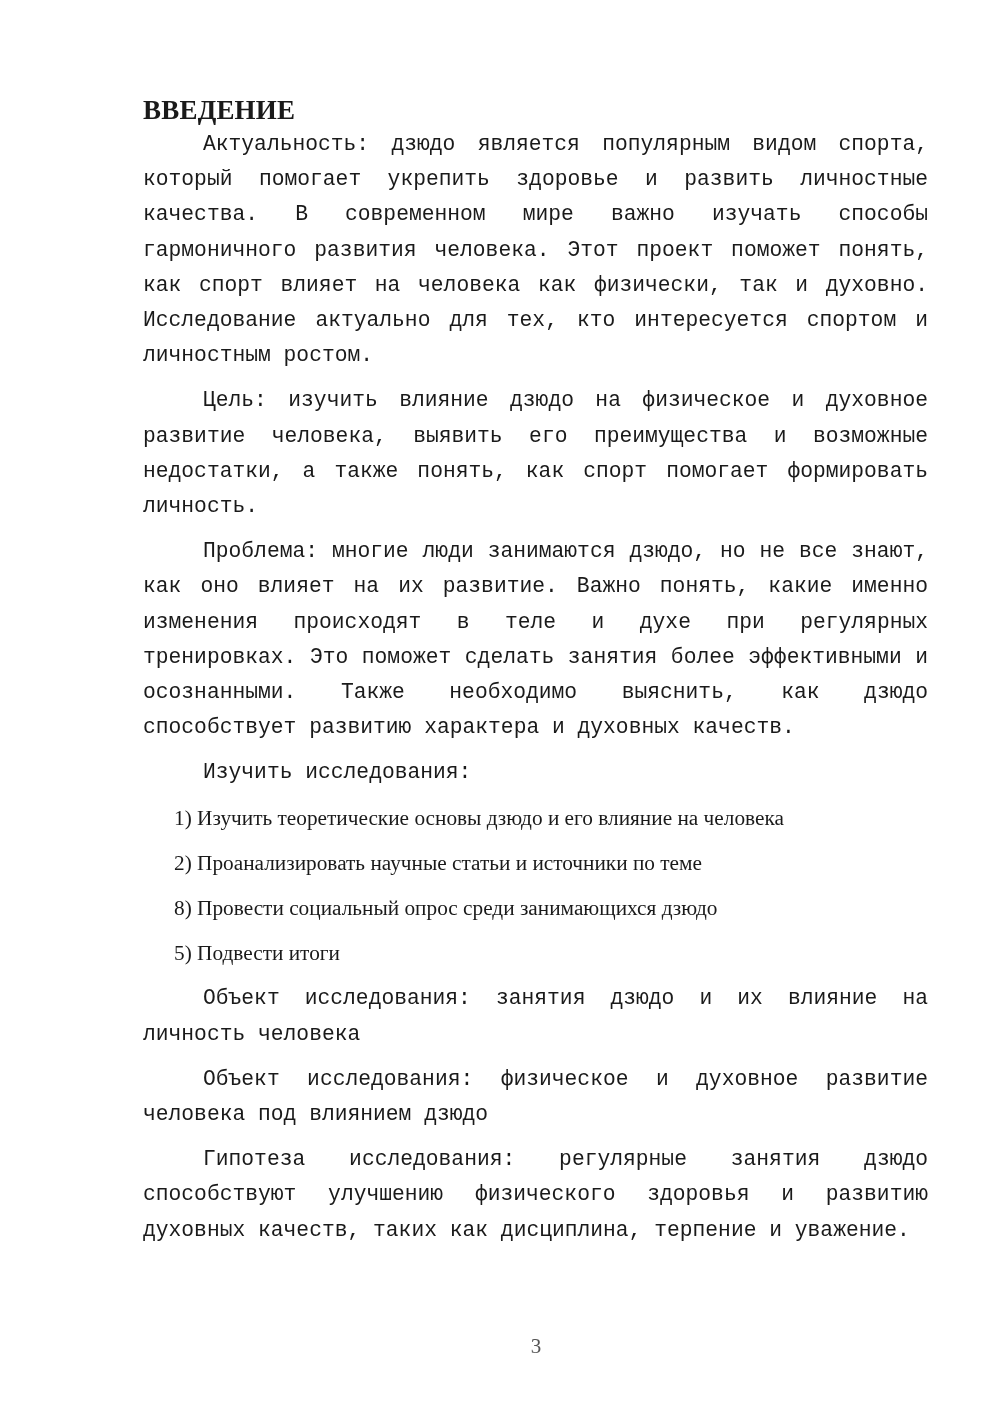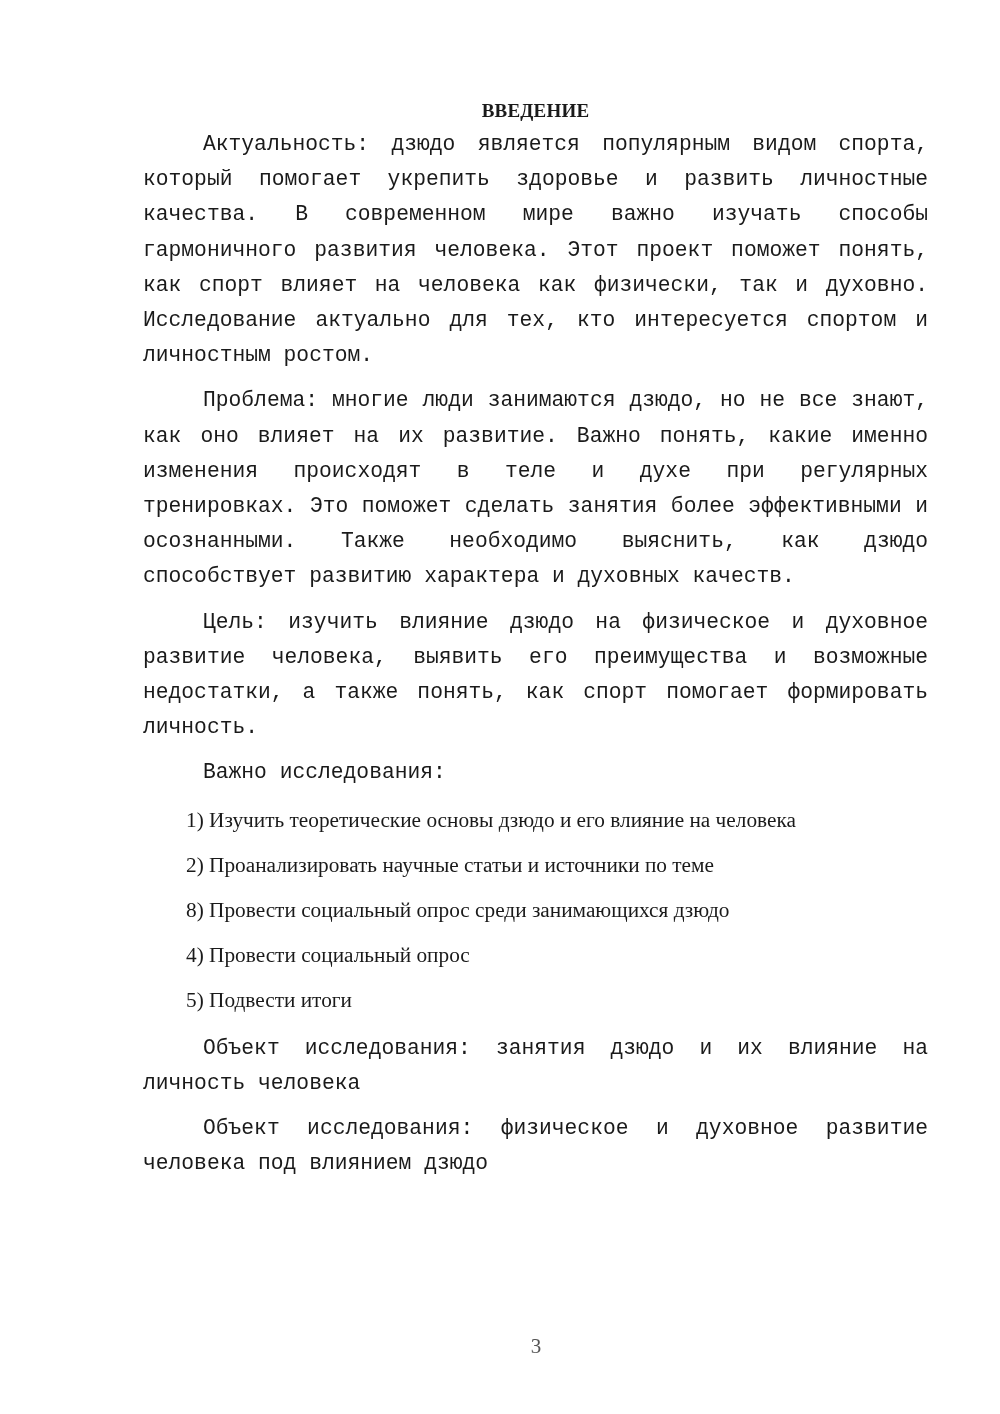--- a/index.html
+++ b/index.html
@@ -15,38 +15,37 @@
     font-family: "Liberation Serif", "DejaVu Serif", serif;
     color: #1a1a1a;
   }
   .page {
     position: absolute;
     left: 143px;
     top: 93px;
     width: 785px;
   }
   .title {
-    text-align: center;
     font-weight: bold;
-    font-size: 19px;
+    font-size: 27px;
     line-height: 35px;
     margin: 0 0 -1px 0;
     letter-spacing: 0.2px;
   }
   .para {
     font-size: 21.3px;
     line-height: 35.2px;
     text-align: justify;
     text-indent: 60px;
     margin: 0 0 10px 0;
     font-family: Liberation Mono, monospace;
   }
   .task-list {
     list-style: none;
-    margin: 12px;
+    margin: 0;
     padding: 0;
   }
   .task-item {
     font-size: 21.3px;
     line-height: 35.2px;
     padding-left: 31px;
     margin: 0 0 10px 0;
     white-space: nowrap;
   }
   .page-number {
@@ -60,34 +59,34 @@
   }
 </style>
 </head>
 <body>
 
 <div class="page">
   <h1 class="title">ВВЕДЕНИЕ</h1>
 
   <p class="para">Актуальность: дзюдо является популярным видом спорта, который помогает укрепить здоровье и развить личностные качества. В современном мире важно изучать способы гармоничного развития человека. Этот проект поможет понять, как спорт влияет на человека как физически, так и духовно. Исследование актуально для тех, кто интересуется спортом и личностным ростом.</p>
 
+  <p class="para">Цель: изучить влияние дзюдо на физическое и духовное развитие человека, выявить его преимущества и возможные недостатки, а также понять, как спорт помогает формировать личность.</p>
+
   <p class="para">Проблема: многие люди занимаются дзюдо, но не все знают, как оно влияет на их развитие. Важно понять, какие именно изменения происходят в теле и духе при регулярных тренировках. Это поможет сделать занятия более эффективными и осознанными. Также необходимо выяснить, как дзюдо способствует развитию характера и духовных качеств.</p>
 
-  <p class="para">Цель: изучить влияние дзюдо на физическое и духовное развитие человека, выявить его преимущества и возможные недостатки, а также понять, как спорт помогает формировать личность.</p>
-
-  <p class="para">Важно исследования:</p>
+  <p class="para">Изучить исследования:</p>
 
   <ul class="task-list">
     <li class="task-item">1) Изучить теоретические основы дзюдо и его влияние на человека</li>
     <li class="task-item">2) Проанализировать научные статьи и источники по теме</li>
     <li class="task-item">8) Провести социальный опрос среди занимающихся дзюдо</li>
-    <li class="task-item">4) Провести социальный опрос</li>
     <li class="task-item">5) Подвести итоги</li>
   </ul>
 
   <p class="para">Объект исследования: занятия дзюдо и их влияние на личность человека</p>
 
   <p class="para">Объект исследования: физическое и духовное развитие человека под влиянием дзюдо</p>
 
+  <p class="para">Гипотеза исследования: регулярные занятия дзюдо способствуют улучшению физического здоровья и развитию духовных качеств, таких как дисциплина, терпение и уважение.</p>
 
 </div>
 
 <div class="page-number">3</div>
 
 </body></html>

